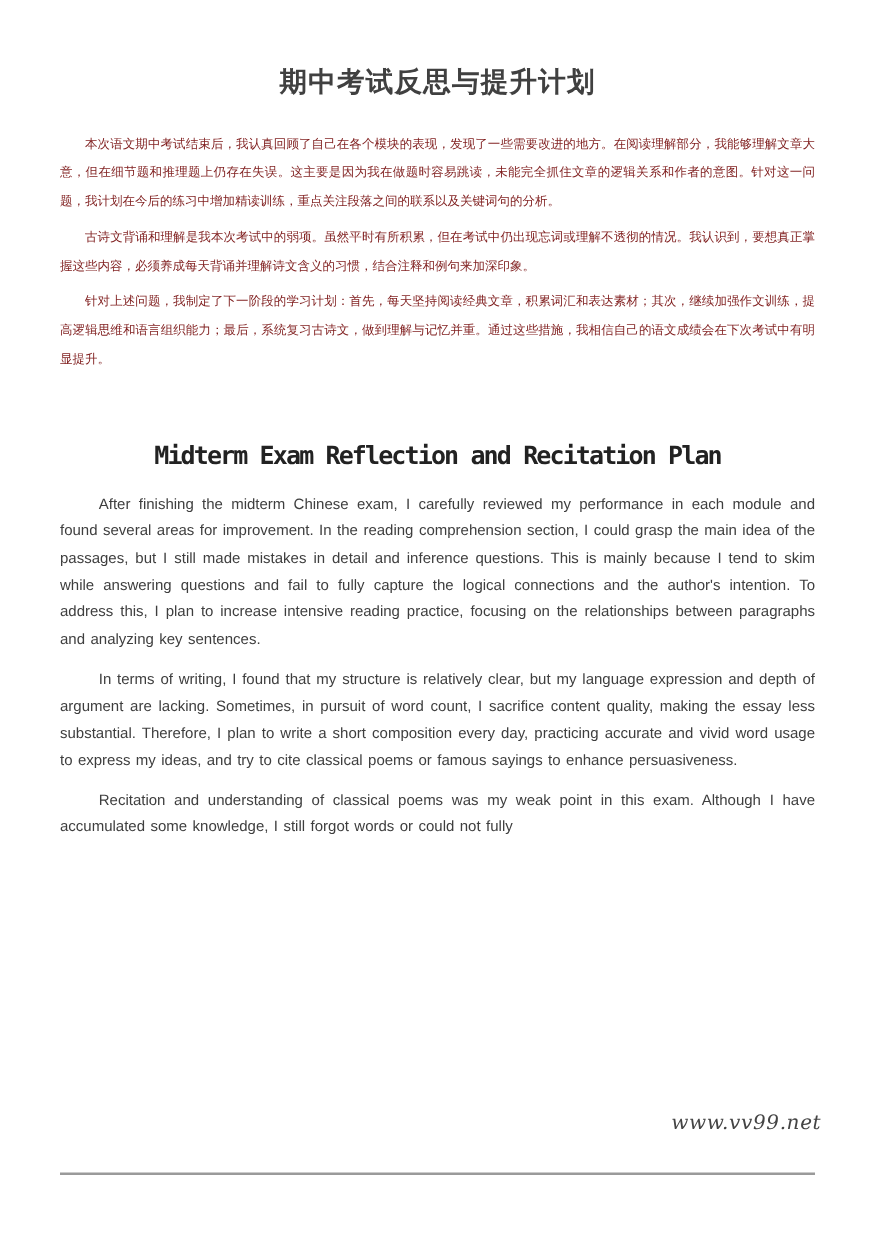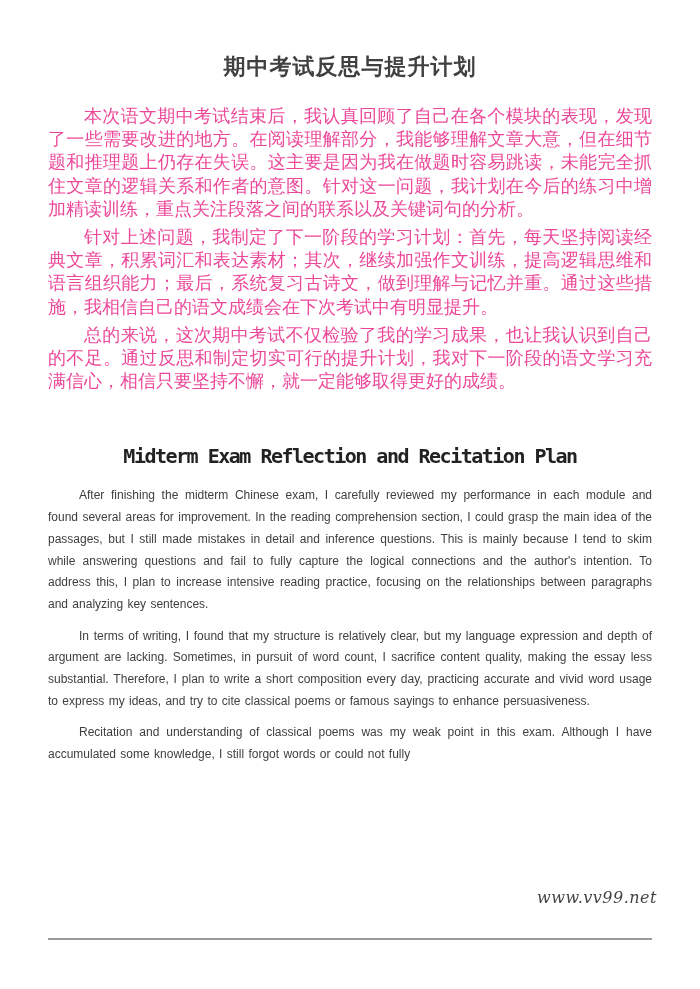--- a/index.html
+++ b/index.html
@@ -38,25 +38,25 @@
     font-size: 22px;
     font-weight: 700;
     line-height: 30px;
     text-align: center;
     letter-spacing: 1px;
     color: #404040;
     font-family: "DejaVu Serif", "Liberation Serif", serif;
   }
   p.cn {
     margin: 5px 0 0 0;
-    font-size: 18px;
+    font-size: 10px;
     line-height: 23.2px;
     text-align: justify;
     text-indent: 2em;
-    color: #ec4899;
+    color: #7f1d1d;
     font-family: "DejaVu Serif", "Liberation Serif", serif;
   }
   p.cn.first { margin-top: 23px; }
   .en-title {
     margin: 51px 0 0 0;
     font-family: "DejaVu Sans Mono", "Liberation Mono", monospace;
     font-size: 20px;
     font-weight: 700;
     letter-spacing: -1.5px;
     line-height: 26px;
@@ -99,22 +99,22 @@
 <body>
 
 <div class="page">
 
 
   <div class="content">
 
     <h1 class="cn-title">期中考试反思与提升计划</h1>
 
     <p class="cn first">本次语文期中考试结束后，我认真回顾了自己在各个模块的表现，发现了一些需要改进的地方。在阅读理解部分，我能够理解文章大意，但在细节题和推理题上仍存在失误。这主要是因为我在做题时容易跳读，未能完全抓住文章的逻辑关系和作者的意图。针对这一问题，我计划在今后的练习中增加精读训练，重点关注段落之间的联系以及关键词句的分析。</p>
+    <p class="cn">古诗文背诵和理解是我本次考试中的弱项。虽然平时有所积累，但在考试中仍出现忘词或理解不透彻的情况。我认识到，要想真正掌握这些内容，必须养成每天背诵并理解诗文含义的习惯，结合注释和例句来加深印象。</p>
     <p class="cn">针对上述问题，我制定了下一阶段的学习计划：首先，每天坚持阅读经典文章，积累词汇和表达素材；其次，继续加强作文训练，提高逻辑思维和语言组织能力；最后，系统复习古诗文，做到理解与记忆并重。通过这些措施，我相信自己的语文成绩会在下次考试中有明显提升。</p>
-    <p class="cn">总的来说，这次期中考试不仅检验了我的学习成果，也让我认识到自己的不足。通过反思和制定切实可行的提升计划，我对下一阶段的语文学习充满信心，相信只要坚持不懈，就一定能够取得更好的成绩。</p>
 
     <h2 class="en-title">Midterm Exam Reflection and Recitation Plan</h2>
 
     <p class="en first">After finishing the midterm Chinese exam, I carefully reviewed my performance in each module and found several areas for improvement. In the reading comprehension section, I could grasp the main idea of the passages, but I still made mistakes in detail and inference questions. This is mainly because I tend to skim while answering questions and fail to fully capture the logical connections and the author's intention. To address this, I plan to increase intensive reading practice, focusing on the relationships between paragraphs and analyzing key sentences.</p>
     <p class="en">In terms of writing, I found that my structure is relatively clear, but my language expression and depth of argument are lacking. Sometimes, in pursuit of word count, I sacrifice content quality, making the essay less substantial. Therefore, I plan to write a short composition every day, practicing accurate and vivid word usage to express my ideas, and try to cite classical poems or famous sayings to enhance persuasiveness.</p>
     <p class="en">Recitation and understanding of classical poems was my weak point in this exam. Although I have accumulated some knowledge, I still forgot words or could not fully</p>
 
   </div>
 
   <div class="footer-rule"></div>

